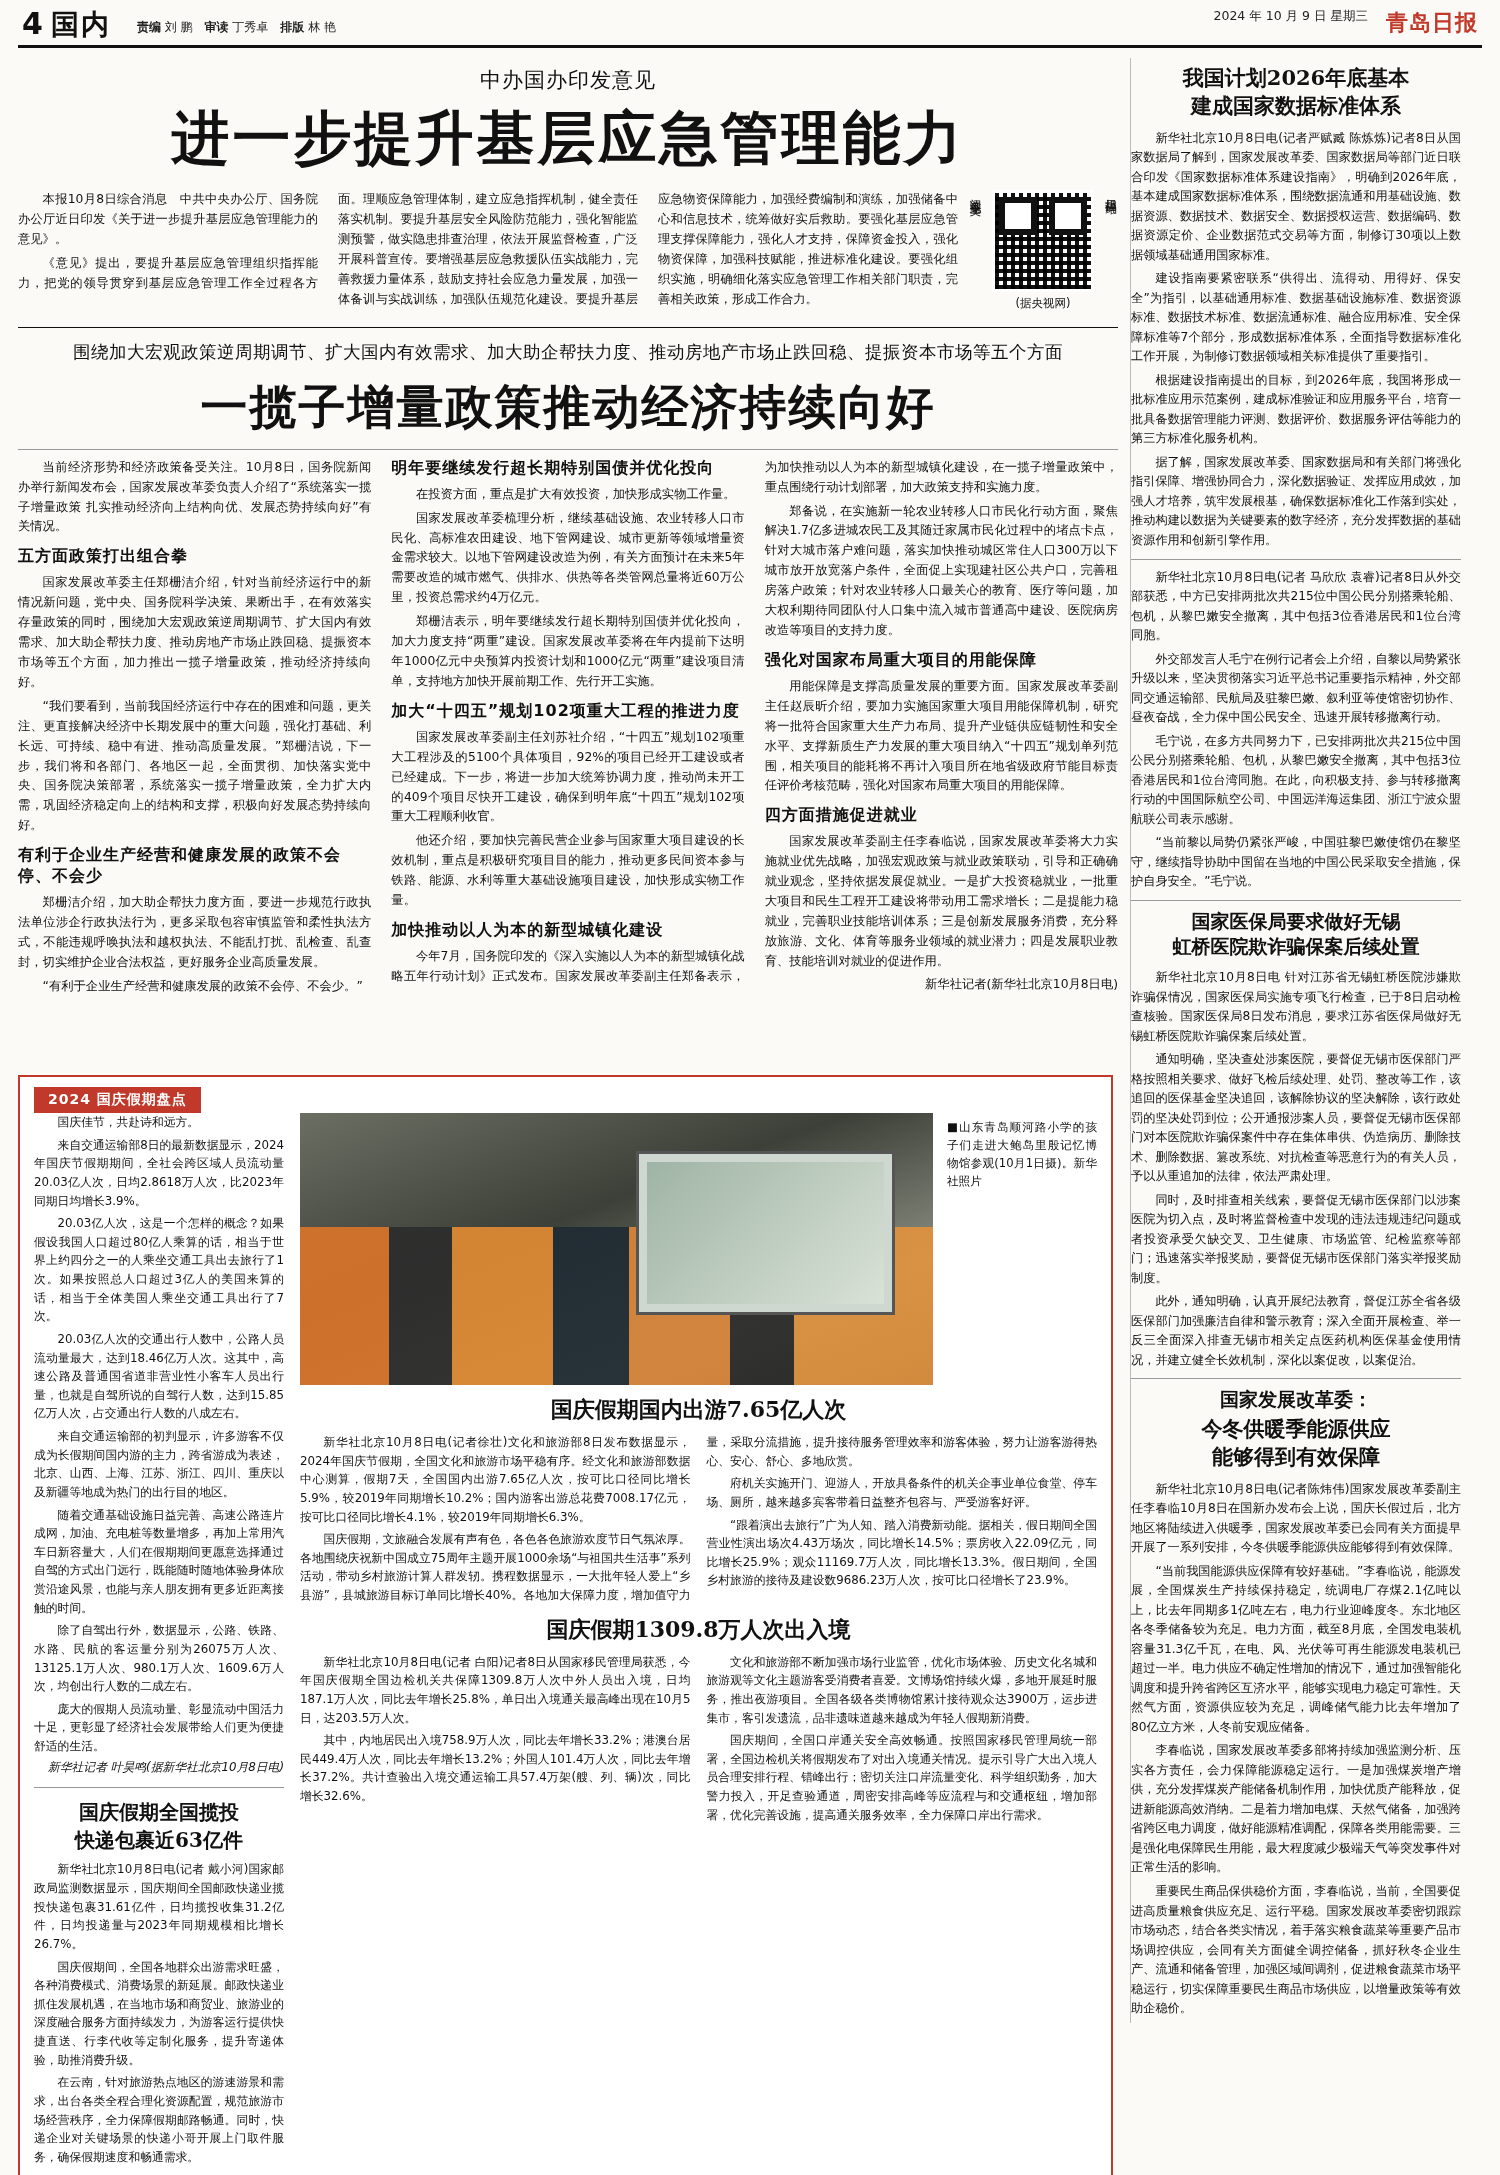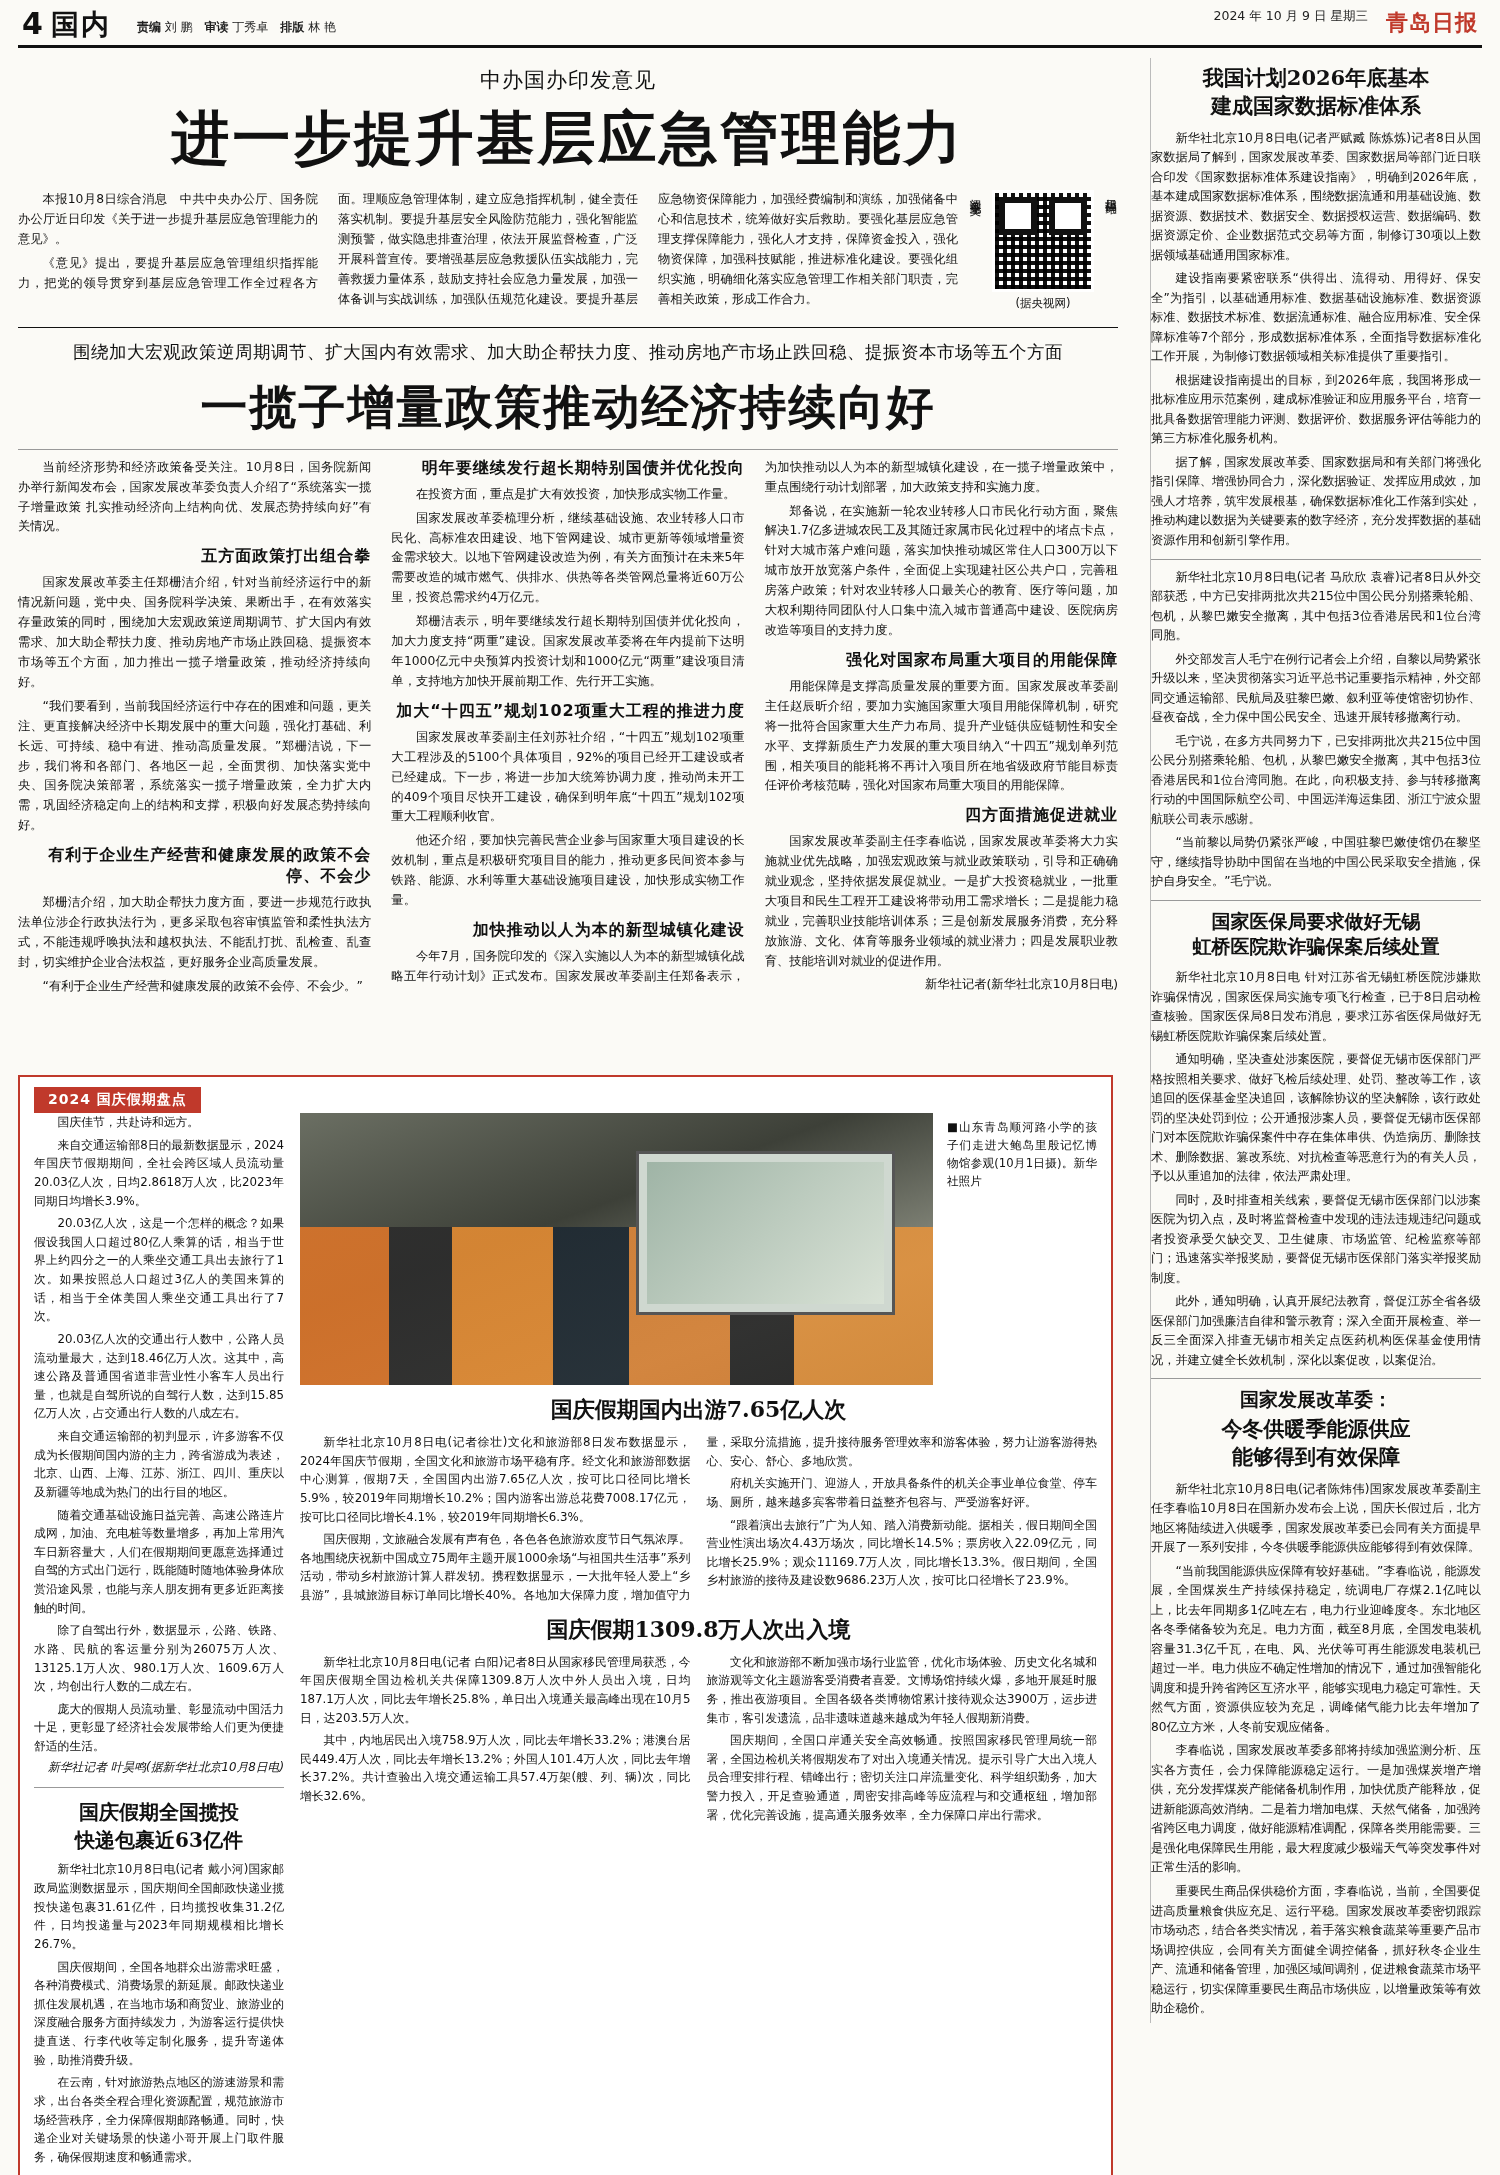--- a/index.html
+++ b/index.html
@@ -14,39 +14,39 @@
   .mh-pagenum{font-size:30px;font-weight:bold;margin-right:8px;line-height:1;}
   .mh-section{font-size:28px;font-weight:bold;letter-spacing:2px;line-height:1;margin-right:26px;}
   .mh-credits{font-size:12px;color:#222;line-height:1.4;margin-bottom:3px;}
   .mh-credits span{margin-right:12px;}
   .mh-credits b{font-weight:bold;}
   .mh-right{margin-left:auto;display:flex;align-items:flex-start;gap:18px;}
   .mh-date{font-size:12.5px;color:#222;margin-bottom:4px;}
   .mh-logo{font-size:22px;font-weight:bold;color:#c0392b;letter-spacing:1px;
            font-family:"DejaVu Serif","Liberation Serif",serif;margin-bottom:1px;}
   
-  .body-wrap{display:flex;gap:32px;padding-top:10px;}
+  .body-wrap{display:flex;gap:12px;padding-top:10px;}
   .col-left{width:1100px;}
   .col-right{width:330px;border-left:1px solid #bbb;}
   
   .kicker{text-align:center;font-size:21px;letter-spacing:1px;margin:8px 0 2px;}
   .headline-main{
     text-align:center;font-size:58px;font-weight:bold;letter-spacing:3px;
     font-family:"DejaVu Serif","Liberation Serif",serif;margin:6px 0 12px;
   }
   .headline-2{
     text-align:center;font-size:47px;font-weight:bold;letter-spacing:2px;
     font-family:"DejaVu Serif","Liberation Serif",serif;margin:8px 0 10px;
   }
   .subhead{font-size:17.5px;line-height:1.7;text-align:center;margin:6px 40px 4px;letter-spacing:.5px;}
   .rule{border:0;border-top:1px solid #111;margin:10px 0;}
   .rule-thin{border:0;border-top:1px solid #999;margin:8px 0;}
   .cols3{column-count:3;column-gap:20px;column-rule:0;}
   p.t{font-size:12.3px;line-height:1.62;text-align:justify;margin:0 0 4px;text-indent:2em;}
-  .sub-title{font-size:16px;font-weight:bold;text-align:right;margin:9px 0 6px;letter-spacing:1px;}
+  .sub-title{font-size:16px;font-weight:bold;text-align:left;margin:9px 0 6px;letter-spacing:1px;}
   .byline{font-size:12.3px;text-align:right;margin-top:4px;}
   
   .qr-wrap{float:right;width:150px;margin:0 0 6px 10px;text-align:center;}
   .qr{width:96px;height:96px;background:
       repeating-linear-gradient(90deg,#111 0 4px,#fff 4px 8px),
       repeating-linear-gradient(0deg,#111 0 4px,transparent 4px 8px);
       background-blend-mode:multiply;margin:0 auto;position:relative;border:3px solid #fff;}
   .qr:before,.qr:after{content:"";position:absolute;width:26px;height:26px;border:6px solid #111;background:#fff;}
   .qr:before{top:4px;left:4px;}
   .qr:after{top:4px;right:4px;}

